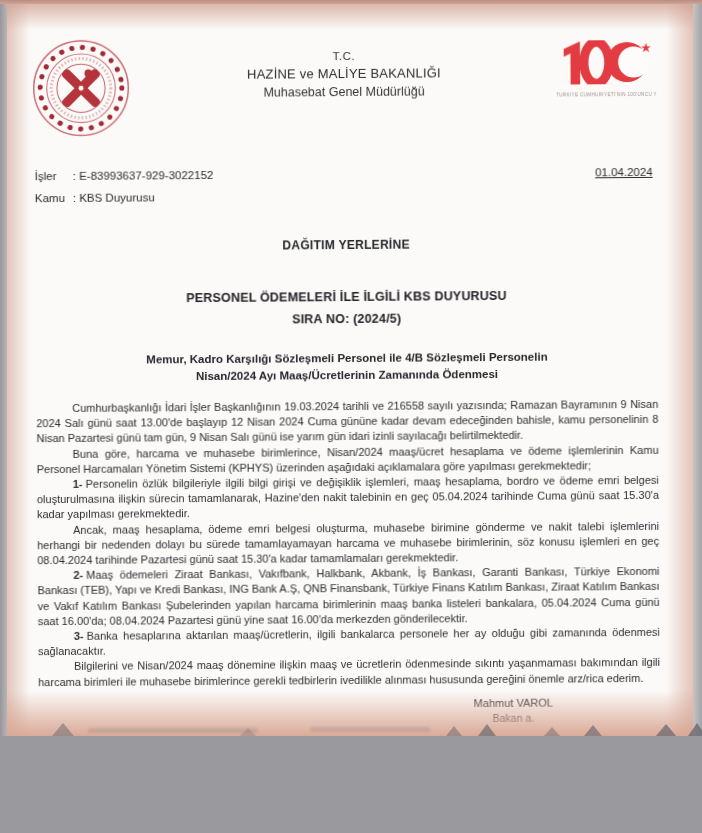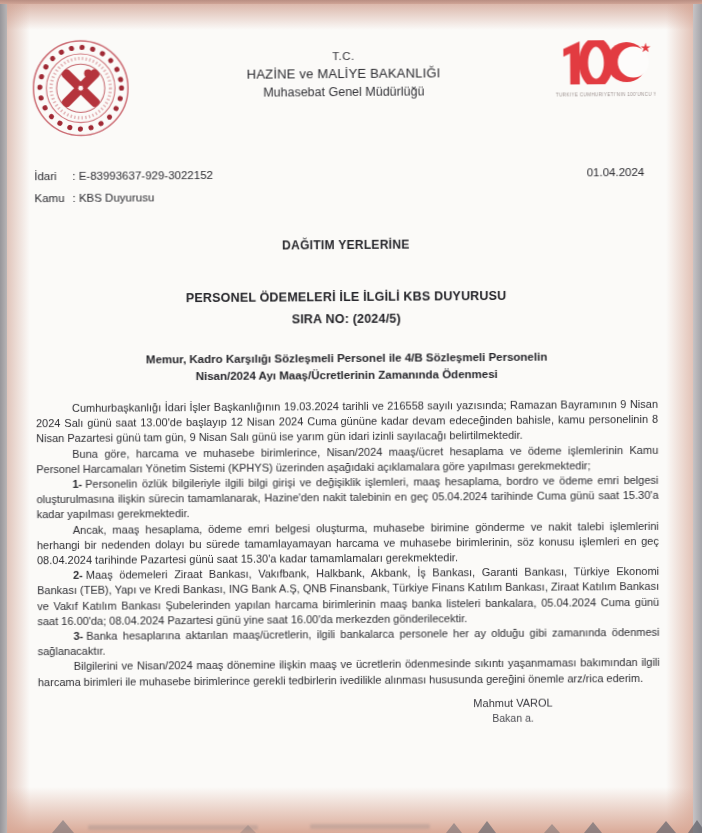--- a/index.html
+++ b/index.html
@@ -1,17 +1,17 @@
 <!DOCTYPE html>
 <html lang="tr"><head>
 <meta charset="utf-8">
 <style>
   html,body{margin:0;padding:0;background:#9a9a9e;}
   .photo{
-    position:relative;width:702px;height:833px;overflow:hidden;
+    position:relative;width:702px;height:736px;overflow:hidden;
     background:#fbfaf8;
     font-family:"Liberation Sans","DejaVu Sans",sans-serif;
   }
   
   .strip-left{position:absolute;left:0;top:0;bottom:0;width:7px;z-index:6;
     background:linear-gradient(to right,#97969a,#b8b5b6);}
   .strip-right{position:absolute;right:0;top:0;bottom:0;width:9px;z-index:6;
     background:linear-gradient(to left,#a3a3a8,#c6c3c5);}
   .strip-top{position:absolute;left:0;right:0;top:0;height:4px;z-index:6;
     background:linear-gradient(to bottom,#b98e82,#cfa496);}
@@ -34,21 +34,21 @@
   .hdr-ministry{font-size:13px;margin-top:4px;letter-spacing:.2px;color:#2c2c31;}
   .hdr-directorate{font-size:12.5px;margin-top:4px;color:#333338;}
   .centennial{flex:0 0 auto;width:100px;margin-top:8px;text-align:center;}
   .c-num{position:relative;height:44px;}
   .c-caption{font-size:4.5px;color:#9a8f8d;letter-spacing:.4px;margin-top:4px;white-space:nowrap;overflow:hidden;}
   
   .meta{margin-top:22px;font-size:11.5px;color:#2b2b30;}
   .meta-row{display:flex;margin-bottom:10px;}
   .meta-label{width:38px;flex:0 0 auto;}
   .meta-value{flex:1 1 auto;}
-  .meta-date{flex:0 0 auto;margin-right:12px;}
+  .meta-date{flex:0 0 auto;margin-right:4px;text-decoration:underline;}
   
   .addressee{margin-top:36px;text-align:center;font-size:12px;font-weight:bold;letter-spacing:.3px;color:#26262b;}
   .doc-title{margin-top:38px;text-align:center;font-weight:bold;font-size:12.5px;color:#222227;letter-spacing:.2px;}
   .doc-title .t2{margin-top:8px;}
   .doc-subject{margin-top:24px;text-align:center;font-weight:bold;font-size:11.5px;line-height:17px;color:#26262b;}
   
   .body-text{margin-top:15px;}
   .body-text p{margin:0;font-size:11px;line-height:15.2px;text-align:justify;text-indent:36px;color:#2e2e33;}
   .pnum:not(:empty){font-weight:bold;margin-right:3px;}
   
@@ -96,21 +96,21 @@
           <circle cx="72" cy="23" r="21" fill="#e23b41"></circle>
           <circle cx="79" cy="23" r="16.2" fill="#fdfcfb"></circle>
           <polygon fill="#e23b41" points="92,3 93.2,6.7 97.1,6.7 94,9 95.2,12.7 92,10.4 88.8,12.7 90,9 86.9,6.7 90.8,6.7"></polygon>
         </svg>
         <div class="c-caption">TÜRKİYE CUMHURİYETİ'NİN 100'ÜNCÜ YILI</div>
       </div>
     </div>
 
     <div class="meta">
       <div class="meta-row">
-        <span class="meta-label">İdari</span>
+        <span class="meta-label">İşler</span>
         <span class="meta-value">: E-83993637-929-3022152</span>
         <span class="meta-date">01.04.2024</span>
       </div>
       <div class="meta-row">
         <span class="meta-label">Kamu</span>
         <span class="meta-value">: KBS Duyurusu</span>
       </div>
     </div>
 
     <div class="addressee">DAĞITIM YERLERİNE</div>

